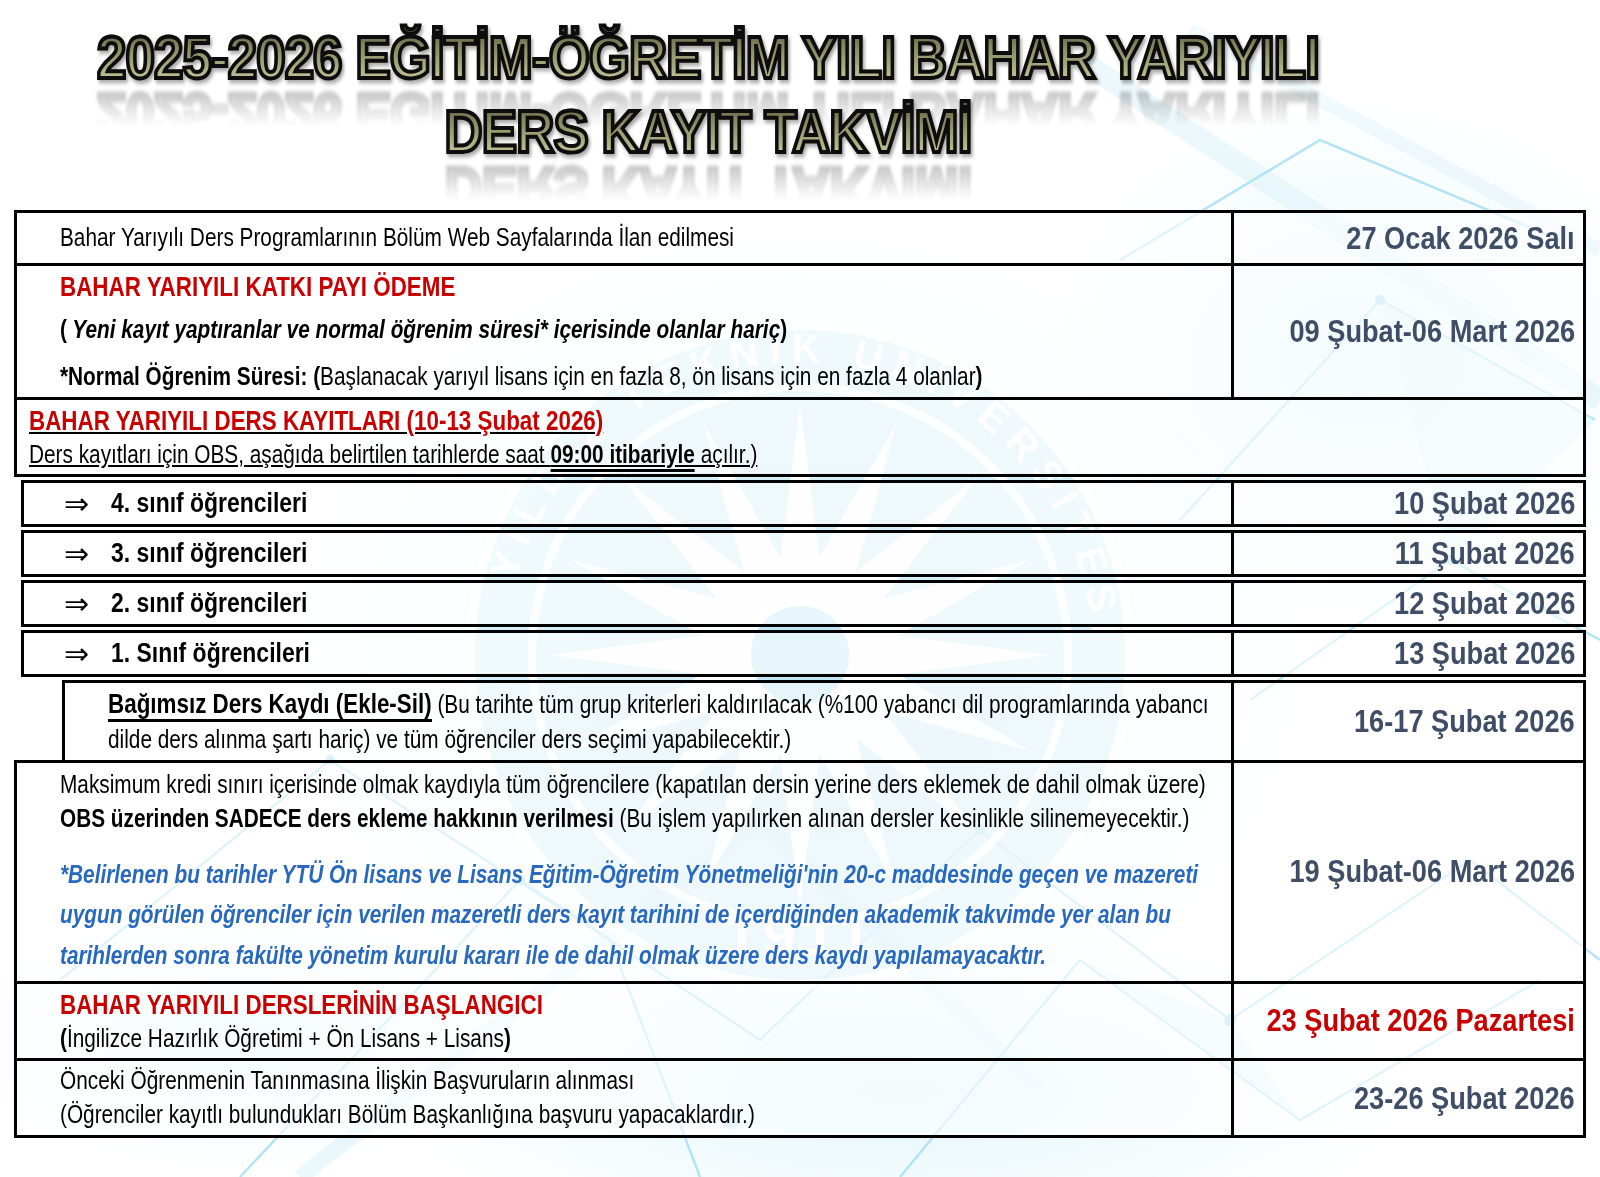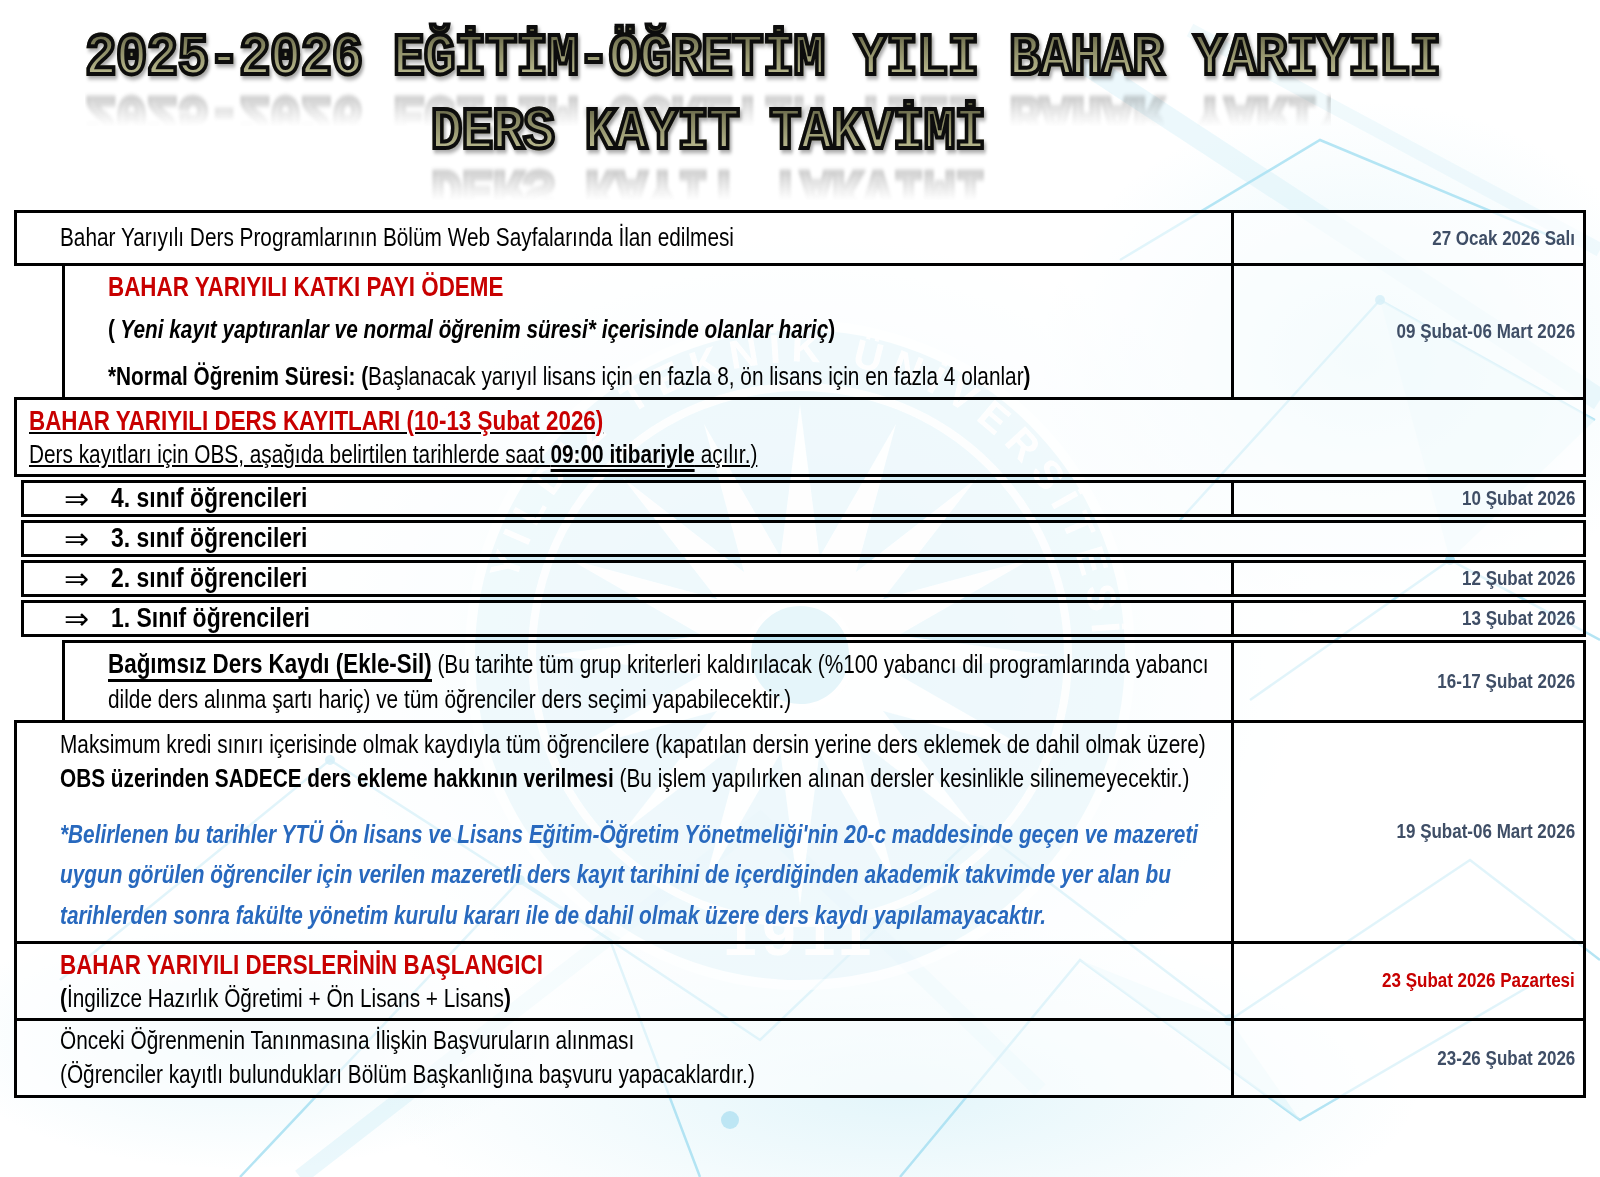--- a/index.html
+++ b/index.html
@@ -6,21 +6,21 @@
   body{
     width:1600px;height:1177px;position:relative;overflow:hidden;
     background:#ffffff;
     font-family:"Liberation Sans", sans-serif;
     -webkit-font-smoothing:antialiased;
   }
   
   .bg{position:absolute;left:0;top:0;width:1600px;height:1177px;z-index:0;}
 
   
-  .title-wrap{position:absolute;top:26px;left:0;width:1416px;text-align:center;z-index:3;font-family:Liberation Mono, monospace;}
+  .title-wrap{position:absolute;top:26px;left:0;width:1416px;text-align:center;z-index:3;}
   .title-line{position:relative;display:block;height:74px;transform:scaleX(.88);transform-origin:50% 50%;}
   .t-main,.t-refl{
     display:inline-block;white-space:nowrap;
     font-weight:bold;font-size:60px;line-height:64px;letter-spacing:-1px;
     color:transparent;
     background:linear-gradient(180deg,#52523a 0%,#84845f 30%,#b0b086 68%,#d8d5ae 100%);
     -webkit-background-clip:text;background-clip:text;
     -webkit-text-stroke:4px #0d0d0d;
   }
   .t-main{position:relative;z-index:2;filter:drop-shadow(2px 3px 2px rgba(0,0,0,.35));}
@@ -45,37 +45,37 @@
   }
   .merge{margin-top:-3px;}
   .full{display:block;}
   .left{
     padding:3px 12px;font-size:26px;color:#000;line-height:1.3;
     display:flex;flex-direction:column;justify-content:center;box-sizing:border-box;
   }
   .fit{transform:scaleX(.8);transform-origin:0 50%;width:125%;}
   .date{
     border-left:3px solid #000;display:flex;align-items:center;justify-content:flex-end;
-    padding:2px 8px;font-weight:bold;font-size:20px;color:#3f4e66;text-align:right;box-sizing:border-box;
+    padding:2px 8px;font-weight:bold;font-size:32px;color:#3f4e66;text-align:right;box-sizing:border-box;
   }
   .fitd{transform:scaleX(.85);transform-origin:100% 50%;white-space:nowrap;}
   .red-date{color:#c80000;}
   .h-red{color:#c80000;font-weight:bold;font-size:28px;line-height:1.25;}
   b,.bold{font-weight:bold;}
   .bu{font-weight:bold;border-bottom:3px solid #000;}
   .ital{font-weight:bold;font-style:italic;}
   .note-blue{
     color:#2869be;font-weight:bold;font-style:italic;font-size:26px;line-height:1.55;
     margin-top:18px;
   }
   .m-top-sm{margin-top:9px;}
   .m-top-md{margin-top:13px;}
 
   
-  .hr1{min-height:56px;} .hr2{min-height:113px;margin-left:48px;} .hr3{min-height:60px;text-decoration:underline;}
+  .hr1{min-height:56px;} .hr2{min-height:113px;} .hr3{min-height:60px;text-decoration:underline;}
   .hr8{min-height:68px;margin-left:48px;} .hr9{min-height:65px;} .hr10{min-height:224px;}
   .hr11{min-height:64px;} .hr12{min-height:65px;}
 
   
   .class-row{
     display:grid;grid-template-columns:1fr 352px;
     border:3px solid #000;background:rgba(255,255,255,.62);
     margin:3px 0 3px 7px;min-height:26px;box-sizing:border-box;
   }
   .class-row:first-of-type{margin-top:4px;}
@@ -192,20 +192,23 @@
     </div>
     <div class="date">
         <span class="fitd">10 Şubat 2026</span>
       </div>
   </div>
   <div class="class-row">
     <div class="class-label">
       <span class="arrow">⇒</span>
       <span class="txt">3. sınıf öğrencileri</span>
     </div>
+    <div class="date">
+        <span class="fitd">11 Şubat 2026</span>
+      </div>
   </div>
   <div class="class-row">
     <div class="class-label">
       <span class="arrow">⇒</span>
       <span class="txt">2. sınıf öğrencileri</span>
     </div>
     <div class="date">
         <span class="fitd">12 Şubat 2026</span>
       </div>
   </div>

